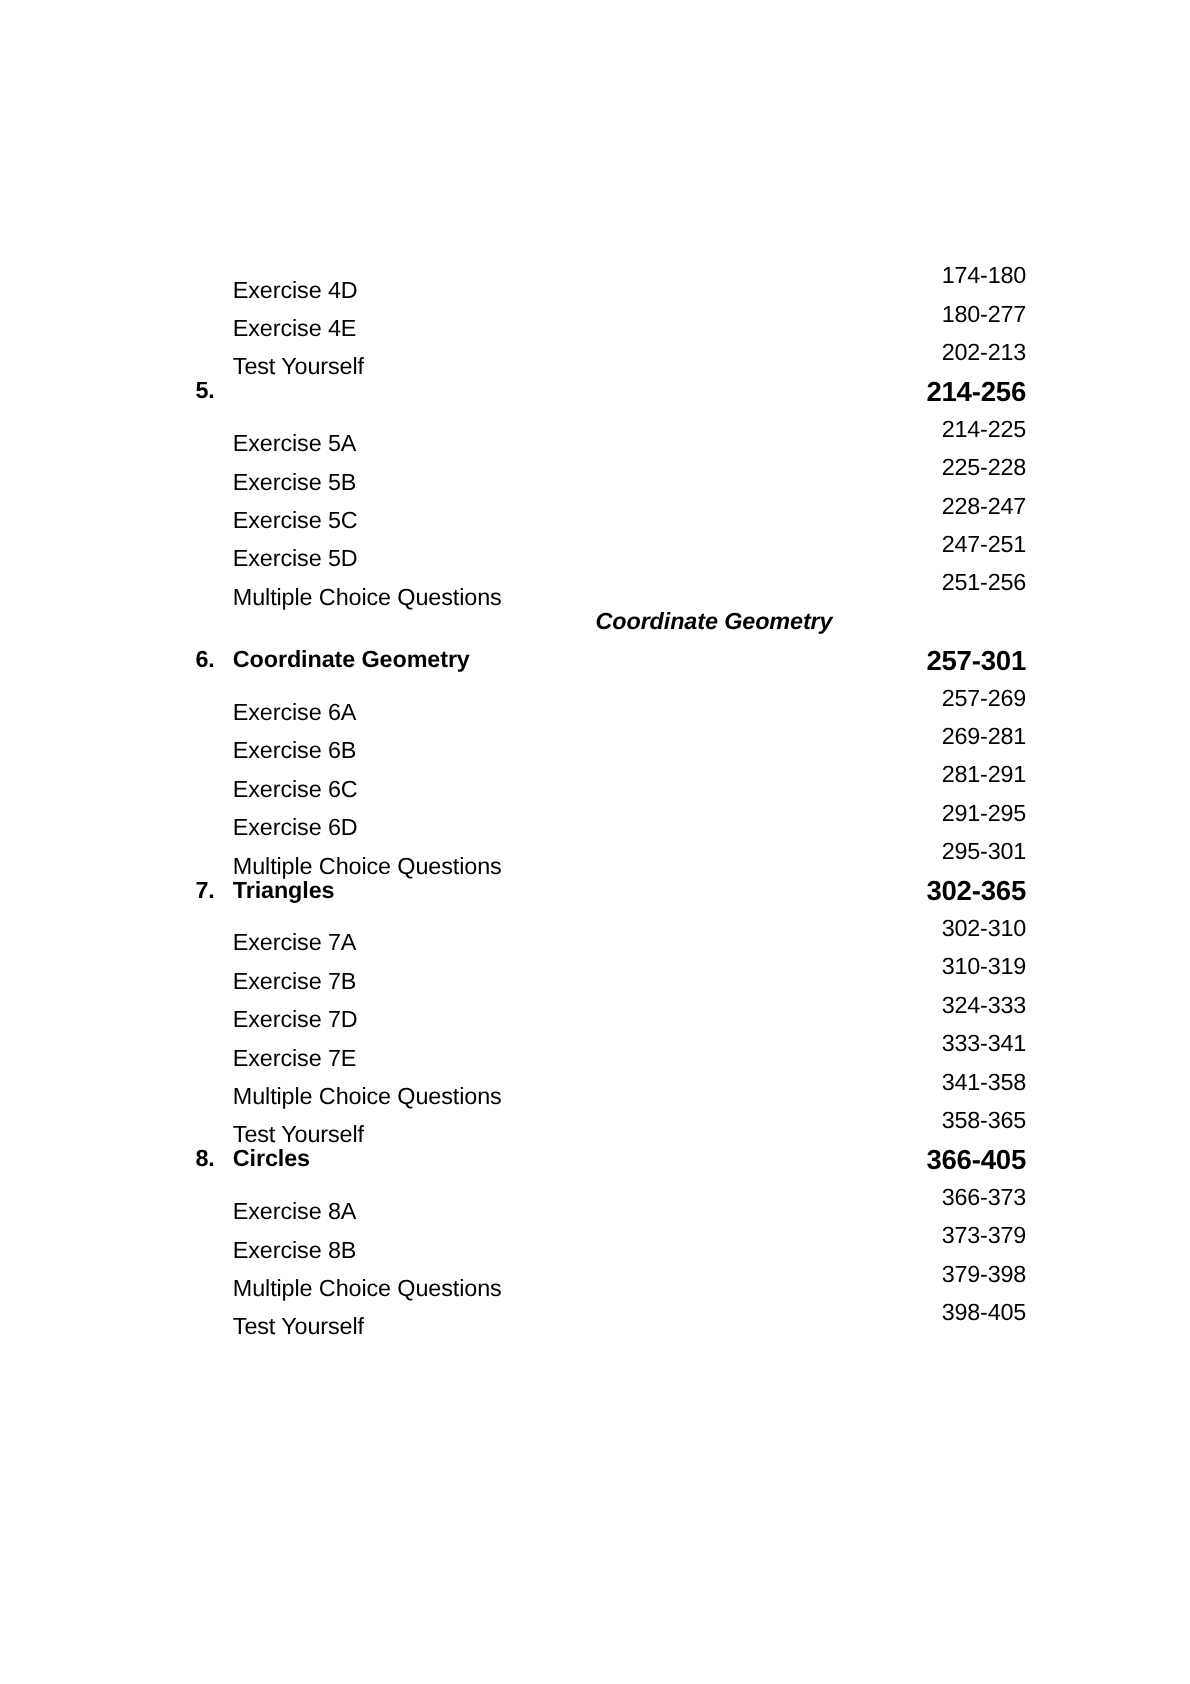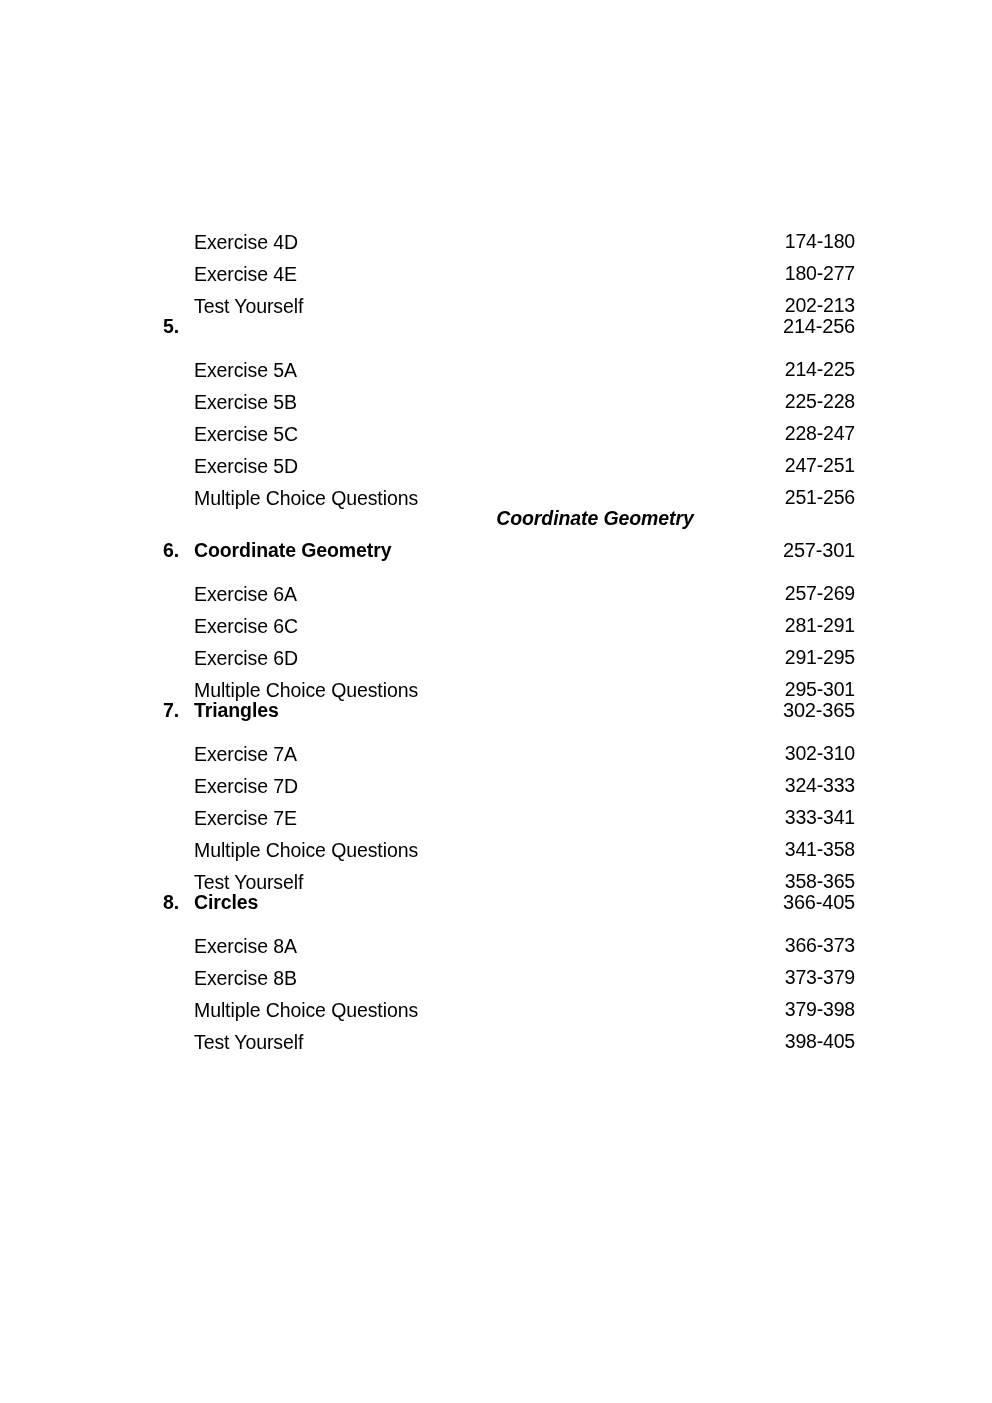--- a/index.html
+++ b/index.html
@@ -57,36 +57,36 @@
     top: 0;
     font-weight: bold;
     font-size: 19.5px;
     letter-spacing: -0.1px;
   }
   .toc-row.chapter .row-pages {
     position: absolute;
     right: 0;
     top: 0;
     text-align: right;
-    font-weight: normal;
-    font-size: 20px;
+    font-weight: bold;
+    font-size: 23px;
     letter-spacing: -0.2px;
   }
   .toc-row.entry .row-title {
     position: absolute;
     left: 31px;
     top: 12px;
     font-weight: normal;
     font-size: 19.5px;
     letter-spacing: -0.1px;
   }
   .toc-row.entry .row-pages {
     position: absolute;
     right: 0;
-    top: 11px;
+    top: 0;
     font-weight: normal;
     font-size: 19.5px;
     letter-spacing: -0.2px;
   }
 
   
   .toc-row.section {
     text-align: center;
   }
   .toc-row.section .section-title {
@@ -144,20 +144,24 @@
       <div class="toc-row chapter">
         <span class="row-num">6.</span>
         <span class="row-title">Coordinate Geometry</span>
         <span class="row-pages">257-301</span>
       </div>
       <div class="toc-row entry">
         <span class="row-title">Exercise 6A</span>
         <span class="row-pages">257-269</span>
       </div>
       <div class="toc-row entry">
+        <span class="row-title">Exercise 6B</span>
+        <span class="row-pages">269-281</span>
+      </div>
+      <div class="toc-row entry">
         <span class="row-title">Exercise 6C</span>
         <span class="row-pages">281-291</span>
       </div>
       <div class="toc-row entry">
         <span class="row-title">Exercise 6D</span>
         <span class="row-pages">291-295</span>
       </div>
       <div class="toc-row entry">
         <span class="row-title">Multiple Choice Questions</span>
         <span class="row-pages">295-301</span>
@@ -165,20 +169,24 @@
       <div class="toc-row chapter">
         <span class="row-num">7.</span>
         <span class="row-title">Triangles</span>
         <span class="row-pages">302-365</span>
       </div>
       <div class="toc-row entry">
         <span class="row-title">Exercise 7A</span>
         <span class="row-pages">302-310</span>
       </div>
       <div class="toc-row entry">
+        <span class="row-title">Exercise 7B</span>
+        <span class="row-pages">310-319</span>
+      </div>
+      <div class="toc-row entry">
         <span class="row-title">Exercise 7D</span>
         <span class="row-pages">324-333</span>
       </div>
       <div class="toc-row entry">
         <span class="row-title">Exercise 7E</span>
         <span class="row-pages">333-341</span>
       </div>
       <div class="toc-row entry">
         <span class="row-title">Multiple Choice Questions</span>
         <span class="row-pages">341-358</span>

